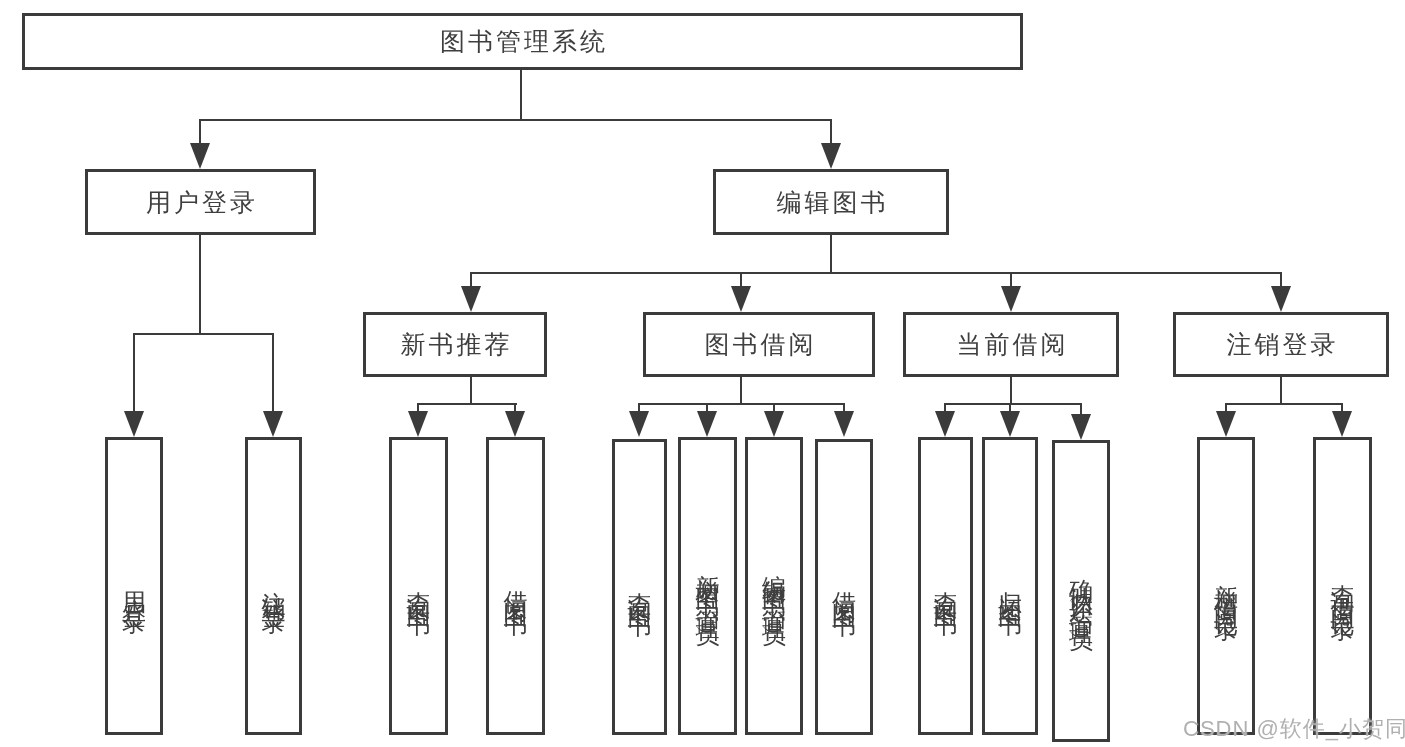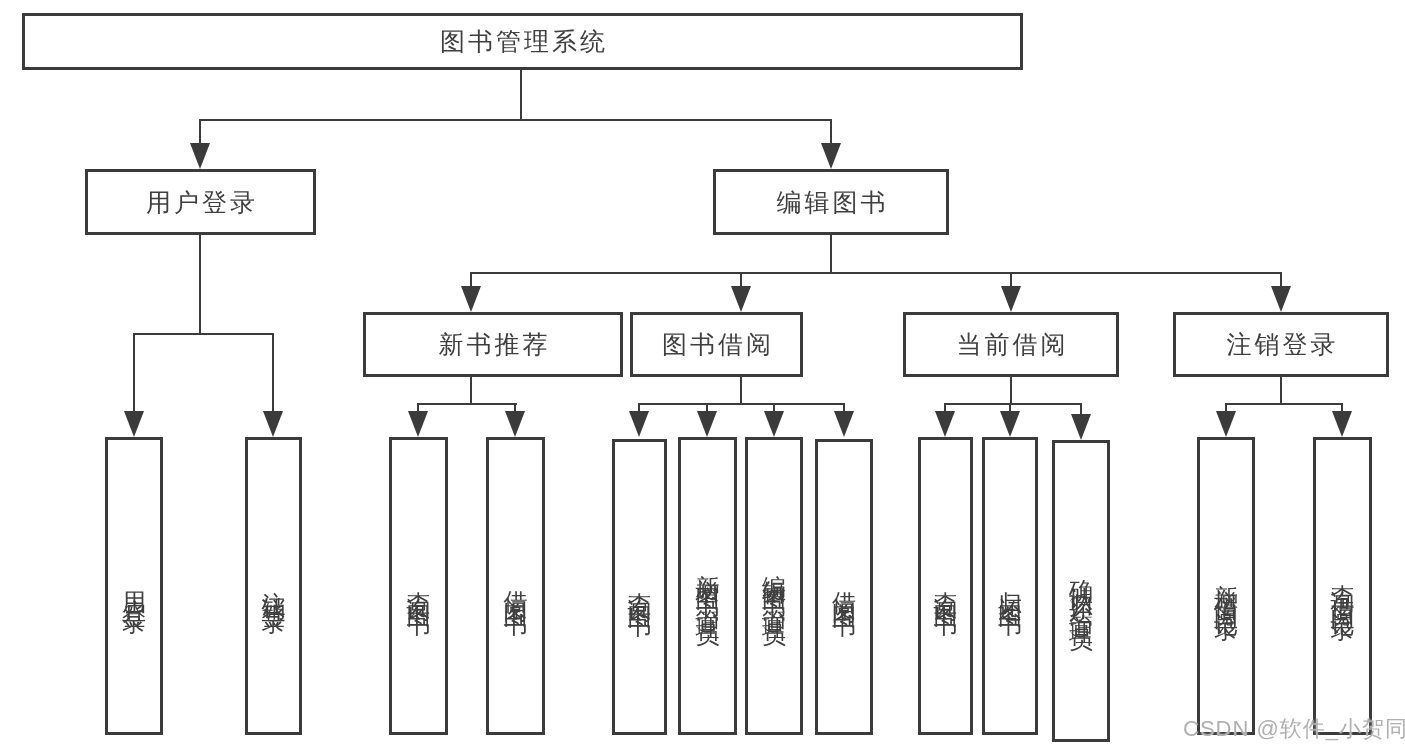--- a/index.html
+++ b/index.html
@@ -99,24 +99,24 @@
   <div class="hl" style="left:470px;top:272px;width:812px"></div>
   <div class="vl" style="left:470px;top:272px;height:18px"></div>
   <div class="ar" style="left:461px;top:286px"></div>
   <div class="vl" style="left:740px;top:272px;height:18px"></div>
   <div class="ar" style="left:731px;top:286px"></div>
   <div class="vl" style="left:1010px;top:272px;height:18px"></div>
   <div class="ar" style="left:1001px;top:286px"></div>
   <div class="vl" style="left:1280px;top:272px;height:18px"></div>
   <div class="ar" style="left:1271px;top:286px"></div>
 
-  <div class="box h" style="left:363px;top:312px;width:260px;height:65px">
+  <div class="box h" style="left:363px;top:312px;width:184px;height:65px">
     <span>新书推荐</span>
   </div>
-  <div class="box h" style="left:630px;top:312px;width:173px;height:65px">
+  <div class="box h" style="left:643px;top:312px;width:232px;height:65px">
     <span>图书借阅</span>
   </div>
   <div class="box h" style="left:903px;top:312px;width:216px;height:65px">
     <span>当前借阅</span>
   </div>
   <div class="box h" style="left:1173px;top:312px;width:216px;height:65px">
     <span>注销登录</span>
   </div>
 
   <div class="vl" style="left:470px;top:377px;height:28px"></div>

